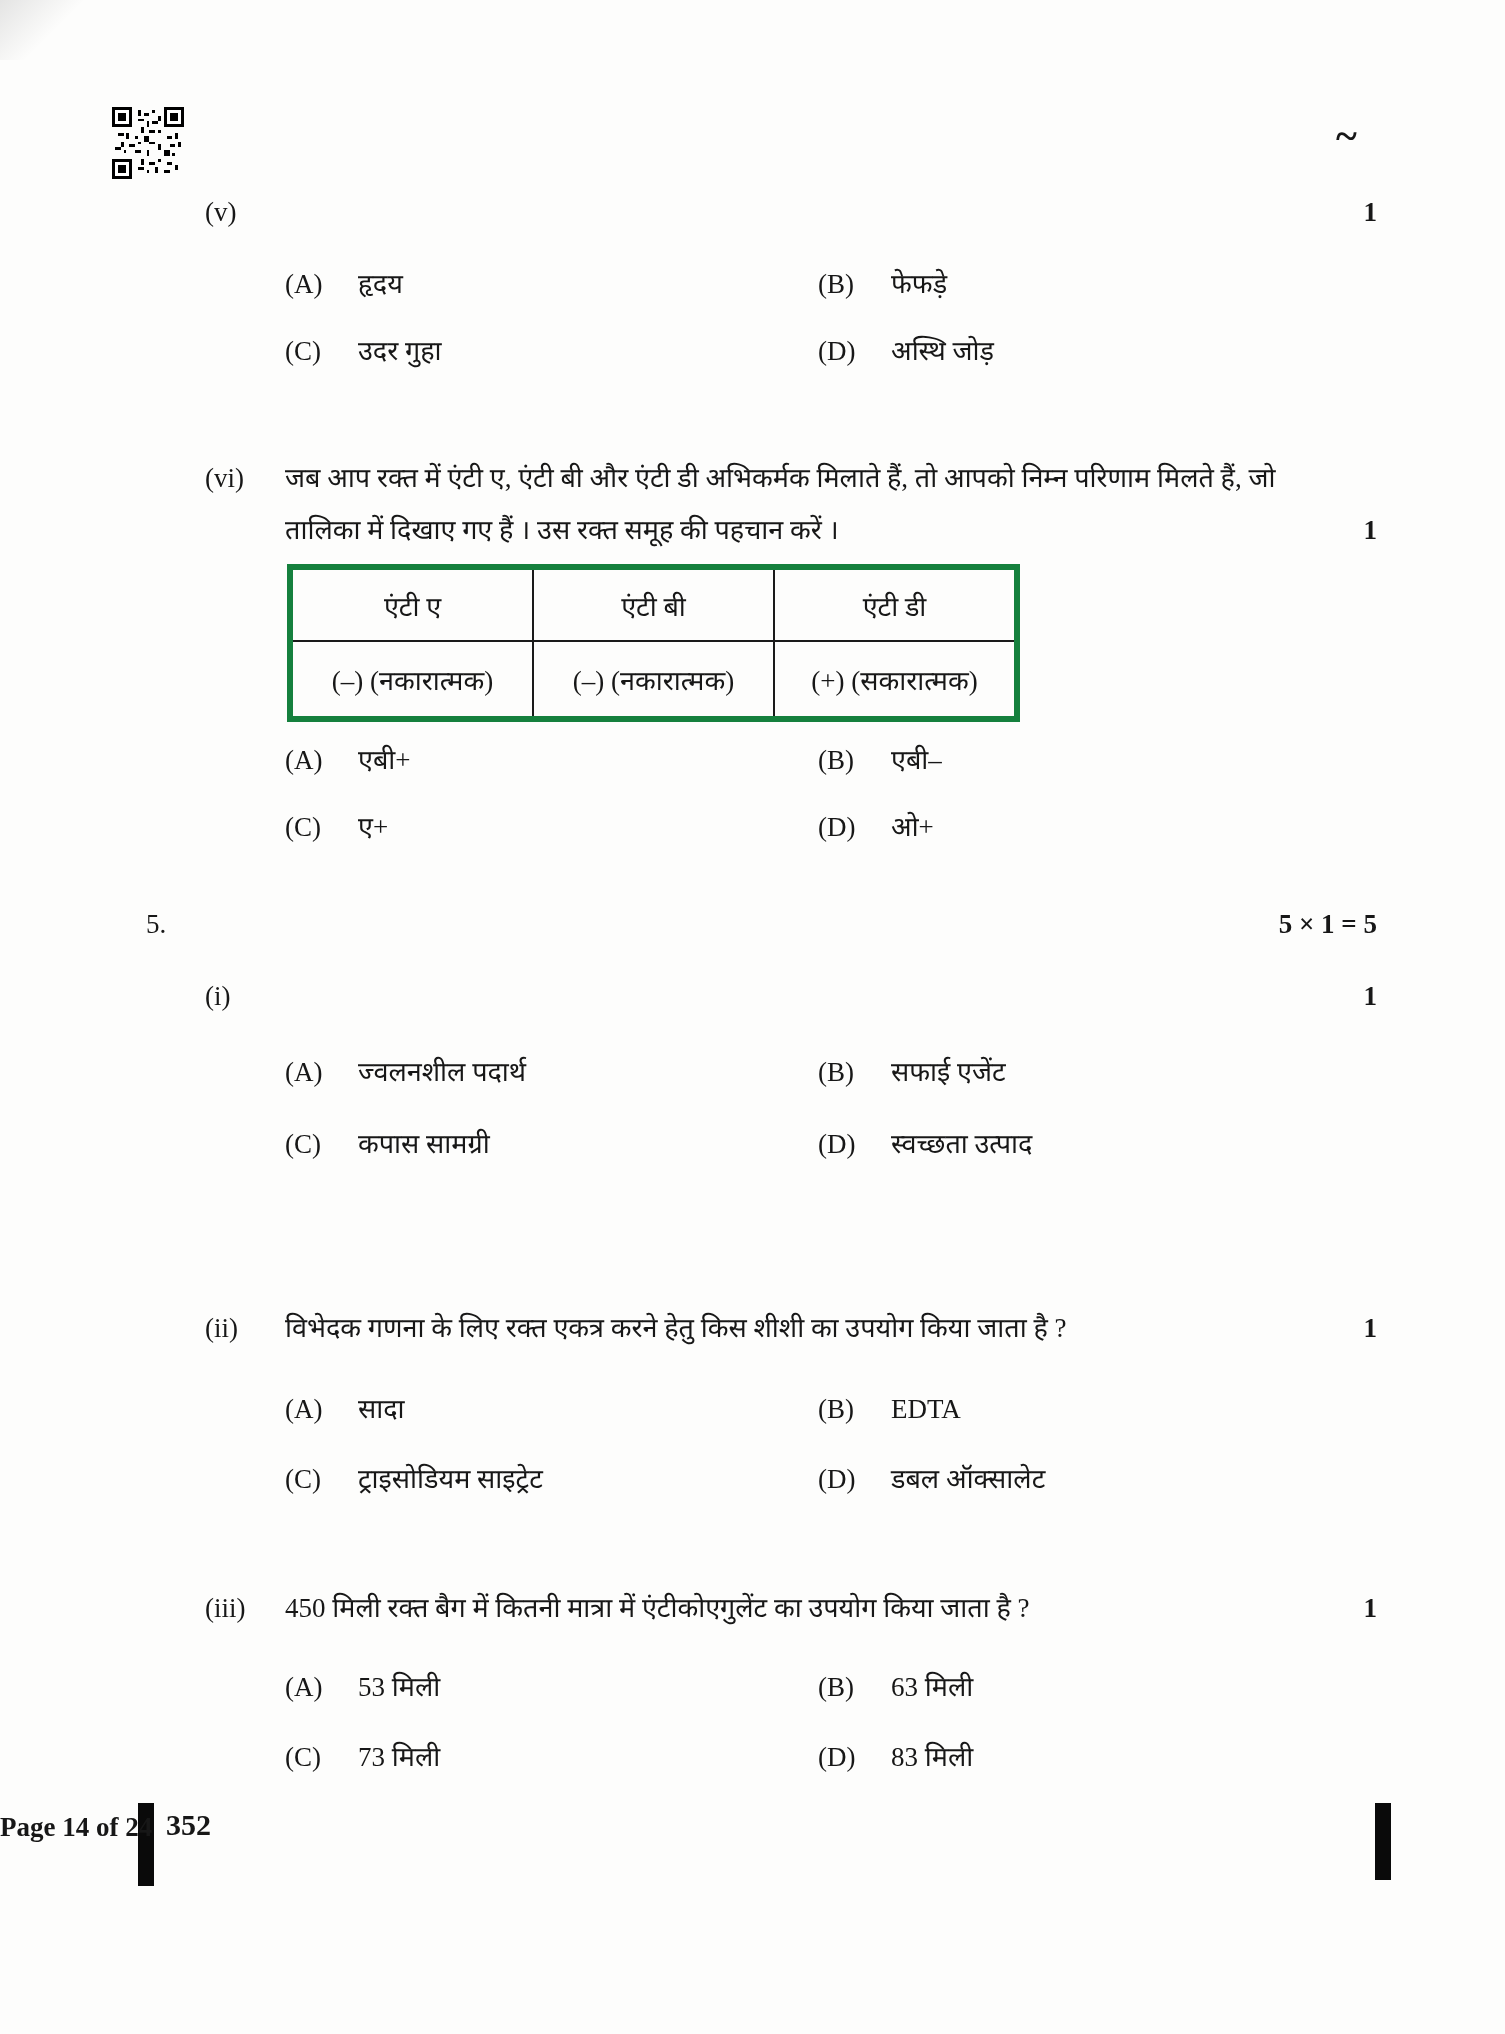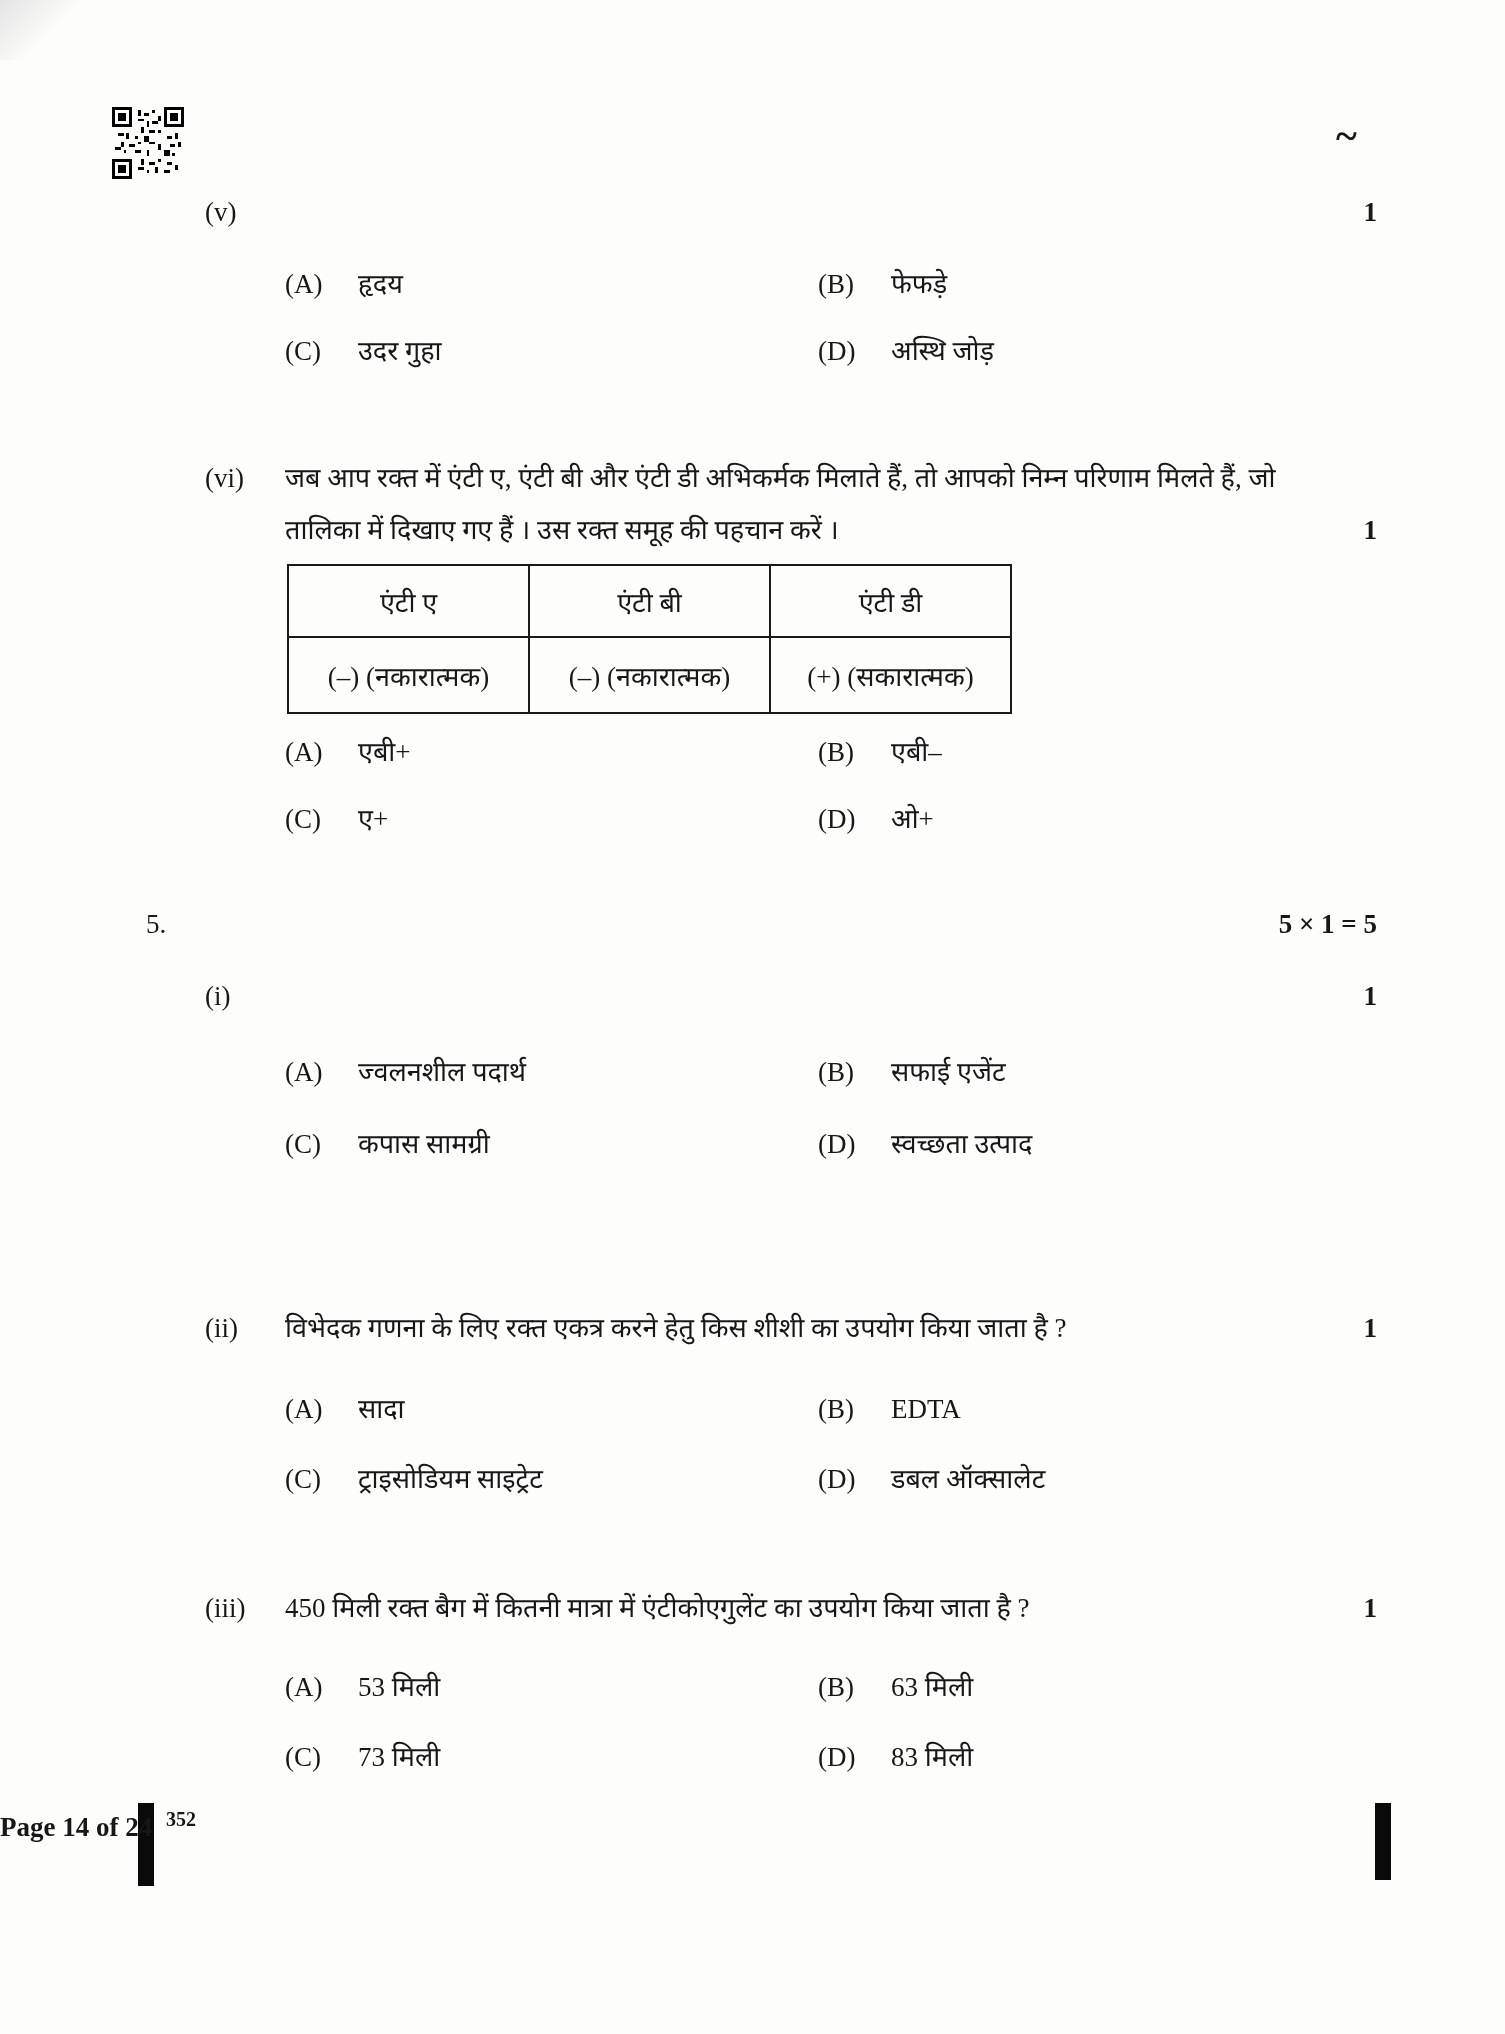--- a/index.html
+++ b/index.html
@@ -23,29 +23,29 @@
   .qmarks.toprow{align-self:flex-start;}
   .blank{display:inline-block;border-bottom:2px solid #171717;height:22px;
     vertical-align:baseline;}
   .blank-long{width:112px;margin:0 8px;}
   .blank-short{width:78px;margin:0 8px;}
   .optrow{display:flex;margin-left:285px;line-height:48px;}
   .opt{display:flex;}
   .opt-left{width:533px;flex:none;}
   .opt-letter{flex:none;width:73px;}
   .bloodtable{border-collapse:collapse;table-layout:fixed;width:711px;
-    margin-left:287px;margin-top:8px;border:2px solid #15803d;text-align:center;}
+    margin-left:287px;margin-top:8px;border:6px solid #15803d;text-align:center;}
   .bloodtable td{border:2.5px solid #1a1a1a;width:237px;}
   .bloodtable tr.hdr td{height:68px;}
   .bloodtable tr.dat td{height:72px;}
   .bold{font-weight:bold;}
   .footer-bar{position:absolute;background:#0a0a0a;}
   .bar-left{left:138px;top:1803px;width:16px;height:83px;}
   .bar-right{left:1375px;top:1803px;width:16px;height:77px;}
-  .booklet-code{position:absolute;left:166px;top:1808px;font-weight:bold;font-size:20px;text-align:right;}
+  .booklet-code{position:absolute;left:166px;top:1808px;font-weight:bold;font-size:30px;text-align:right;}
   .page-label{position:absolute;left:0;top:1812px;width:1505px;
     font-weight:bold;font-size:27px;}
 </style>
 </head>
 <body>
 
 <div class="corner-artifact"></div>
 
 <svg class="qr" viewBox="0 0 25 25" shape-rendering="crispEdges" aria-hidden="true">
   <rect x="0" y="0" width="7" height="7" fill="#000"></rect>

